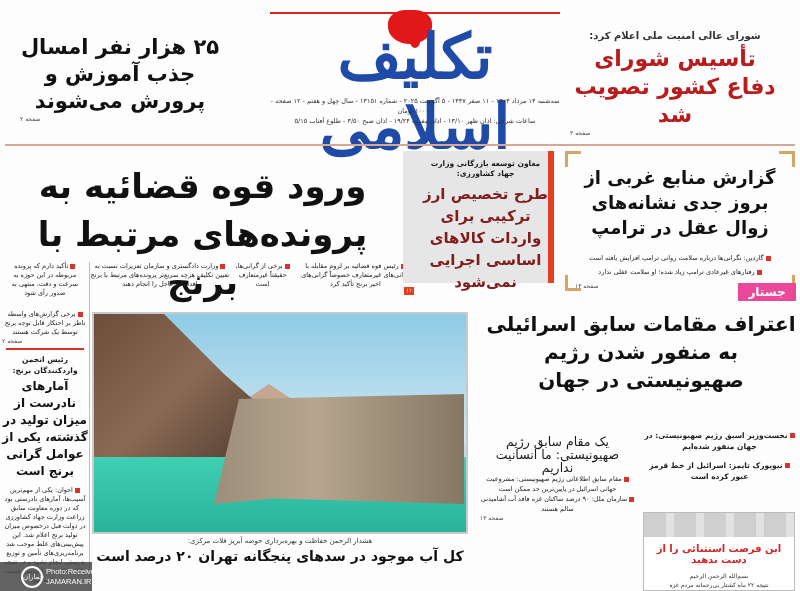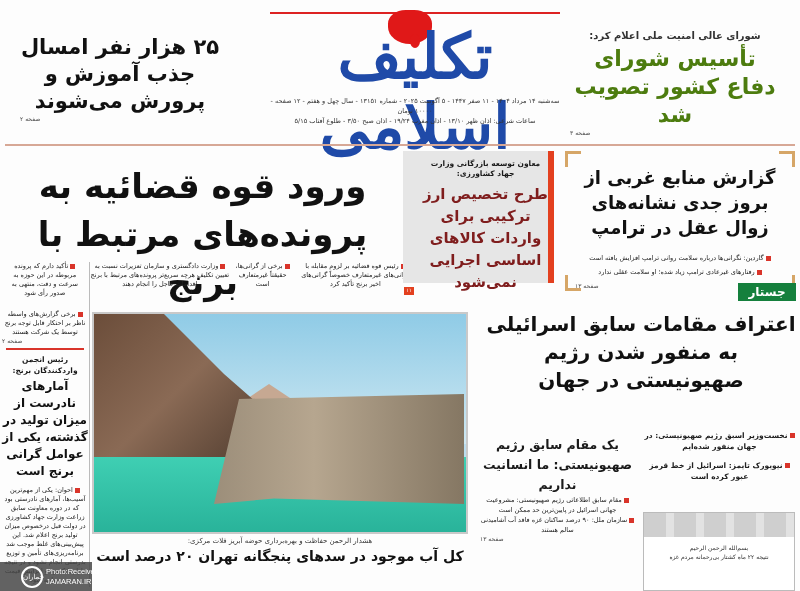--- a/index.html
+++ b/index.html
@@ -3,21 +3,21 @@
 <meta charset="utf-8">
 <style>
   * { box-sizing: border-box; margin: 0; padding: 0; }
   html, body { width: 800px; height: 591px; overflow: hidden; background: #fdfdfd; }
   body { font-family: "DejaVu Sans", sans-serif; color: #1a1a1a; position: relative; direction: rtl; }
   .abs { position: absolute; }
 
   
   .mast-right { right: 20px; top: 30px; width: 210px; text-align: center; }
   .mast-right .kicker { font-size: 10px; font-weight: bold; color: #333; }
-  .mast-right .head { font-size: 22px; font-weight: bold; line-height: 28px; margin-top: 4px; color: #4d7c0f; }
+  .mast-right .head { font-size: 22px; font-weight: bold; line-height: 28px; margin-top: 4px; color: #b91c1c; }
   .mast-left { left: 20px; top: 30px; width: 200px; text-align: center; }
   .mast-left .kicker { font-size: 10px; font-weight: bold; color: #333; }
   .mast-left .head { font-size: 21px; font-weight: bold; line-height: 27px; margin-top: 4px; color: #111; }
   .pageref { font-size: 6px; color: #444; }
 
   .logo { left: 270px; top: 4px; width: 290px; height: 110px; }
   .logo .redline { position: absolute; left: 0; right: 0; top: 8px; height: 2px; background: #d22; }
   .logo .splash { position: absolute; left: 118px; top: 6px; width: 44px; height: 34px; background: #e01818; border-radius: 40% 40% 50% 50%; }
   .logo .splash2 { position: absolute; left: 140px; top: 30px; width: 10px; height: 14px; background: #e01818; border-radius: 50%; }
   .logo .title { position: absolute; left: 0; right: 0; top: 18px; font-family: "DejaVu Serif", serif; font-size: 62px; font-weight: bold; color: #1f4aa8; text-align: center; letter-spacing: -2px; line-height: 70px; }
@@ -40,21 +40,21 @@
 
   
   .bracket-box { left: 565px; top: 151px; width: 230px; height: 140px; }
   .br { position: absolute; width: 16px; height: 16px; border-color: #d6a667; border-style: solid; }
   .br.tl { left: 0; top: 0; border-width: 3px 0 0 3px; }
   .br.tr { right: 0; top: 0; border-width: 3px 3px 0 0; }
   .br.bl { left: 0; bottom: 0; border-width: 0 0 3px 3px; }
   .br.br2 { right: 0; bottom: 0; border-width: 0 3px 3px 0; }
   .bracket-box .head { position: absolute; top: 14px; left: 10px; right: 10px; text-align: center; font-size: 18px; font-weight: bold; line-height: 25px; color: #111; }
   .bracket-box .notes { position: absolute; top: 100px; left: 10px; right: 10px; font-size: 6.5px; line-height: 14px; text-align: center; color: #222; }
-  .jesar { left: 738px; top: 283px; width: 58px; height: 18px; background: #15803d; color: #fff; font-size: 12px; font-weight: bold; text-align: center; line-height: 18px; }
+  .jesar { left: 738px; top: 283px; width: 58px; height: 18px; background: #ec4899; color: #fff; font-size: 12px; font-weight: bold; text-align: center; line-height: 18px; }
 
   
   .photo { left: 92px; top: 312px; width: 376px; height: 222px; border: 2px solid #c9c9c9; background: #bde; overflow: hidden; }
   .sky { position: absolute; left: 0; right: 0; top: 0; height: 130px; background: linear-gradient(#8fcbe6, #cfe8f2); }
   .mountain { position: absolute; left: 0; top: 0; width: 170px; height: 150px; background: linear-gradient(135deg, #6b4d3a, #8a6a55 50%, #4f3b2e); clip-path: polygon(0 0, 70px 0, 130px 60px, 170px 95px, 160px 150px, 0 150px); }
   .hill { position: absolute; left: 130px; top: 70px; width: 90px; height: 30px; background: #c6a892; clip-path: polygon(0 100%, 50% 0, 100% 100%); }
   .water { position: absolute; left: 0; right: 0; bottom: 0; height: 75px; background: linear-gradient(#3fcfb3, #29b39a); }
   .dam { position: absolute; left: 120px; top: 80px; width: 250px; height: 110px; background: linear-gradient(90deg, #9c8e7a, #b6a68f 40%, #857763); clip-path: polygon(0 100%, 25px 5px, 250px 0, 250px 100%, 60px 95%); }
   .photo-caption { left: 92px; top: 536px; width: 376px; text-align: center; }
   .photo-caption .kicker { font-size: 7px; color: #333; line-height: 10px; }
@@ -64,21 +64,21 @@
   .left-col { left: 2px; top: 262px; width: 86px; text-align: center; }
   .left-col .small { font-size: 6.5px; line-height: 9px; color: #222; }
   .left-col .divider { height: 2px; background: #d9342a; margin: 4px 4px; position: relative; }
   .left-col .kicker { font-size: 7.5px; font-weight: bold; line-height: 11px; margin-top: 4px; }
   .left-col .head { font-size: 12px; font-weight: bold; line-height: 17px; color: #111; margin-top: 2px; }
   .vrule { left: 89px; top: 262px; width: 1px; height: 325px; background: #bbb; }
 
   
   .israel-head { left: 482px; top: 310px; width: 318px; text-align: center; font-size: 20px; font-weight: bold; line-height: 28px; color: #111; }
   .israel-mid { left: 480px; top: 435px; width: 155px; text-align: center; }
-  .israel-mid .head { font-size: 12.5px; font-weight: bold; line-height: 20px; }
+  .israel-mid .head { font-size: 12.5px; font-weight: normal; line-height: 13px; }
   .israel-mid .small { font-size: 6.5px; line-height: 10px; color: #222; }
   .israel-side { left: 642px; top: 430px; width: 155px; text-align: center; }
   .israel-side .small { font-size: 7.5px; line-height: 11px; color: #222; margin-bottom: 8px; font-weight: bold; }
   .ad-box { left: 643px; top: 512px; width: 152px; height: 79px; border: 1px solid #bbb; background: #fff; }
   .ad-box .pattern { height: 24px; background: repeating-linear-gradient(90deg, #cfcfcf 0 22px, #e2e2e2 22px 30px); }
   .ad-box .head { color: #d32626; font-size: 10px; font-weight: bold; text-align: center; margin-top: 6px; }
   .ad-box .small { font-size: 6px; line-height: 9px; text-align: center; color: #333; margin-top: 6px; }
 
   
   .watermark { left: 0; top: 562px; width: 92px; height: 29px; background: rgba(70,70,70,0.85); color: #fff; display: flex; align-items: center; direction: ltr; }
@@ -170,20 +170,21 @@
   <div class="small"><span class="bullet"></span><span>سازمان ملل: ۹۰ درصد ساکنان غزه فاقد آب آشامیدنی سالم هستند</span></div>
   <div class="pageref" style="text-align:left">صفحه ۱۳</div>
 </div>
 <div class="abs israel-side">
   <div class="small"><span class="bullet"></span><span>نخست‌وزیر اسبق رژیم صهیونیستی: در جهان منفور شده‌ایم</span></div>
   <div class="small"><span class="bullet"></span><span>نیویورک تایمز: اسرائیل از خط قرمز عبور کرده است</span></div>
 </div>
 
 <div class="abs ad-box">
   <div class="pattern"></div>
+  <div class="head">این فرصت استثنائی را از دست ندهید</div>
   <div class="small">
     <div>بسم‌الله الرحمن الرحیم</div>
     <div>نتیجه ۲۲ ماه کشتار بی‌رحمانه مردم غزه</div>
   </div>
 </div>
 
 <div class="abs watermark">
   <div class="logo-circle">جماران</div>
   <div class="txt">
     <div>Photo:Received</div>

